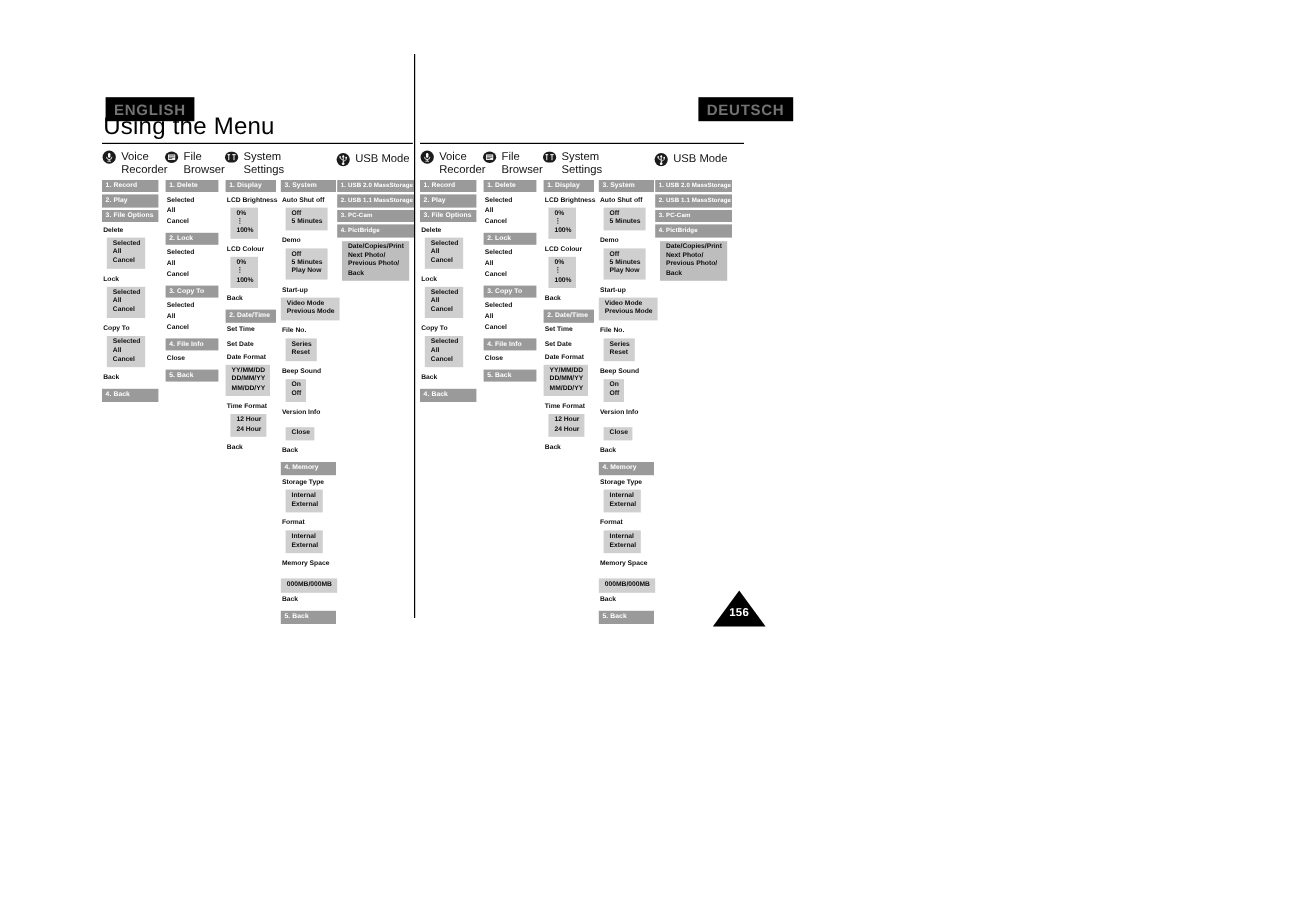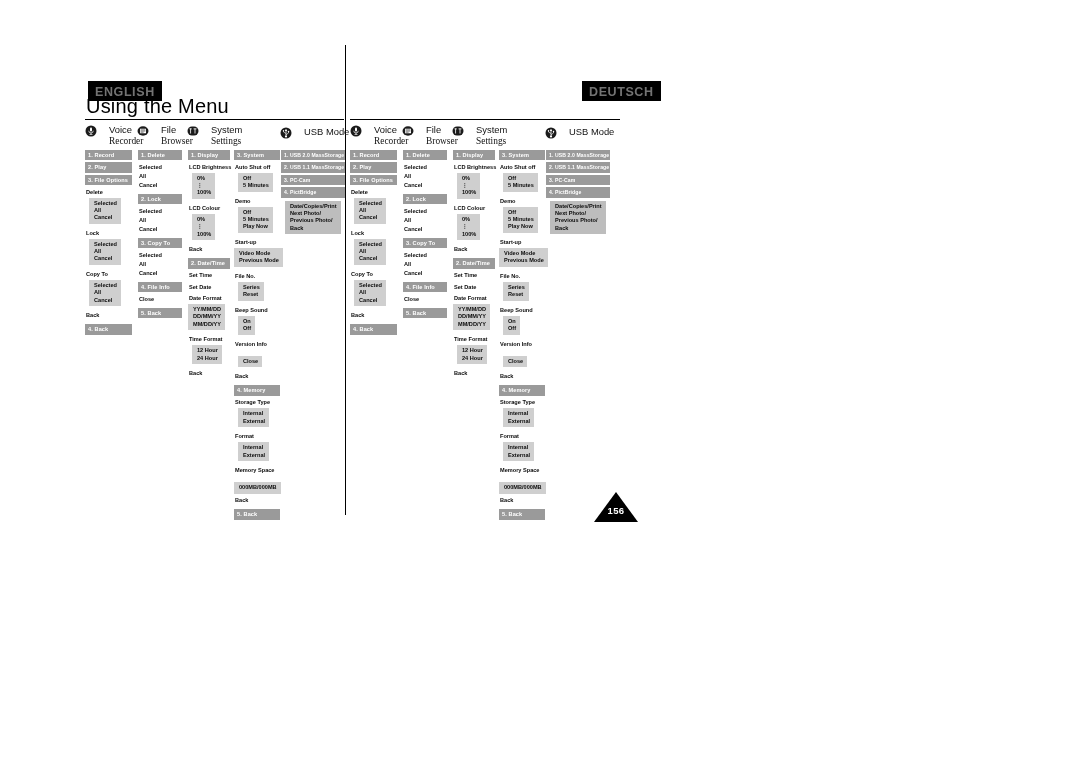--- a/index.html
+++ b/index.html
@@ -58,30 +58,30 @@
     height: 1px; background: #000;
   }
   .title-rule.en { left: 85px; top: 119px; width: 259px; }
   .title-rule.de { left: 350px; top: 119px; width: 270px; }
 
   
   .cat {
     position: absolute;
     display: flex;
     align-items: flex-start;
-    gap: 12px;
+    gap: 4px;
     white-space: nowrap;
   }
   .cat .cat-label {
     font-size: 9.4px;
     line-height: 10.6px;
     color: #111;
     padding-top: 1px;
   }
-  .cat .cat-label .l2 { display: block; font-family: Liberation Serif, serif; }
+  .cat .cat-label .l2 { display: block; }
 
   .icon { flex: 0 0 auto; width: 12px; height: 12px; margin-top: 1px; }
   .icon svg { display: block; }
 
   
   .mcol { position: absolute; }
 
   
   .band {
     background: #9a9a9a;

